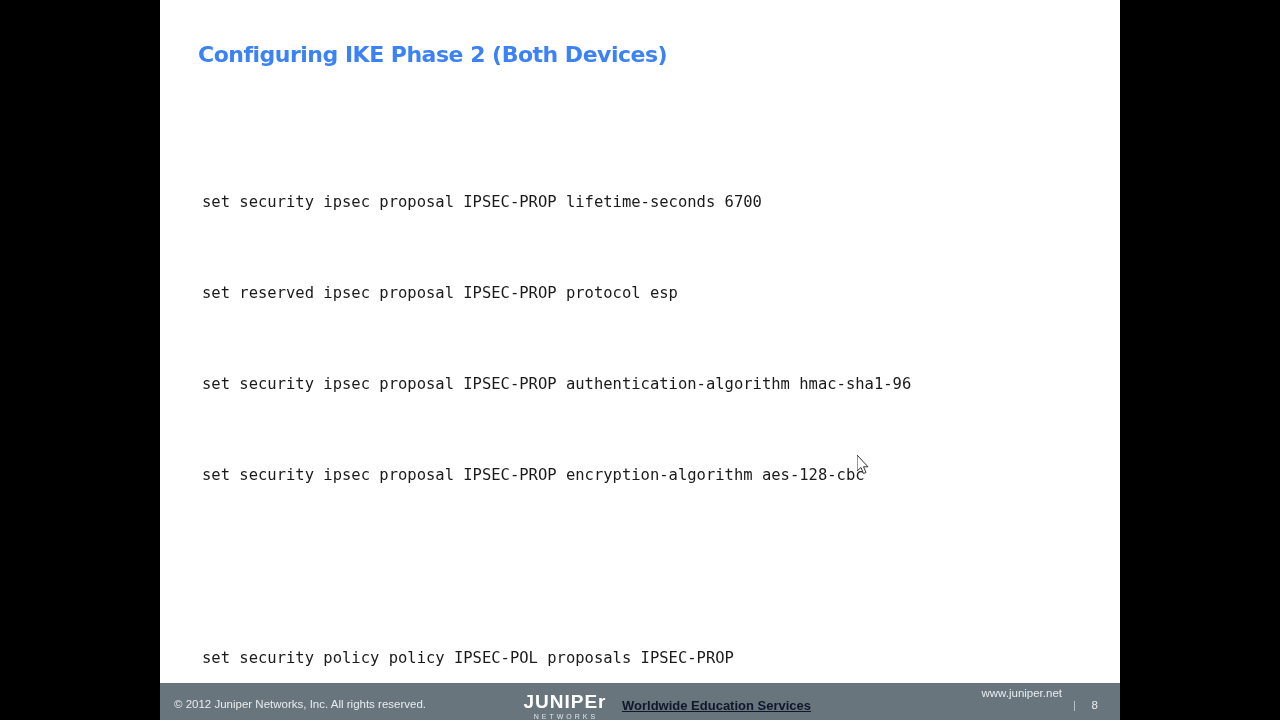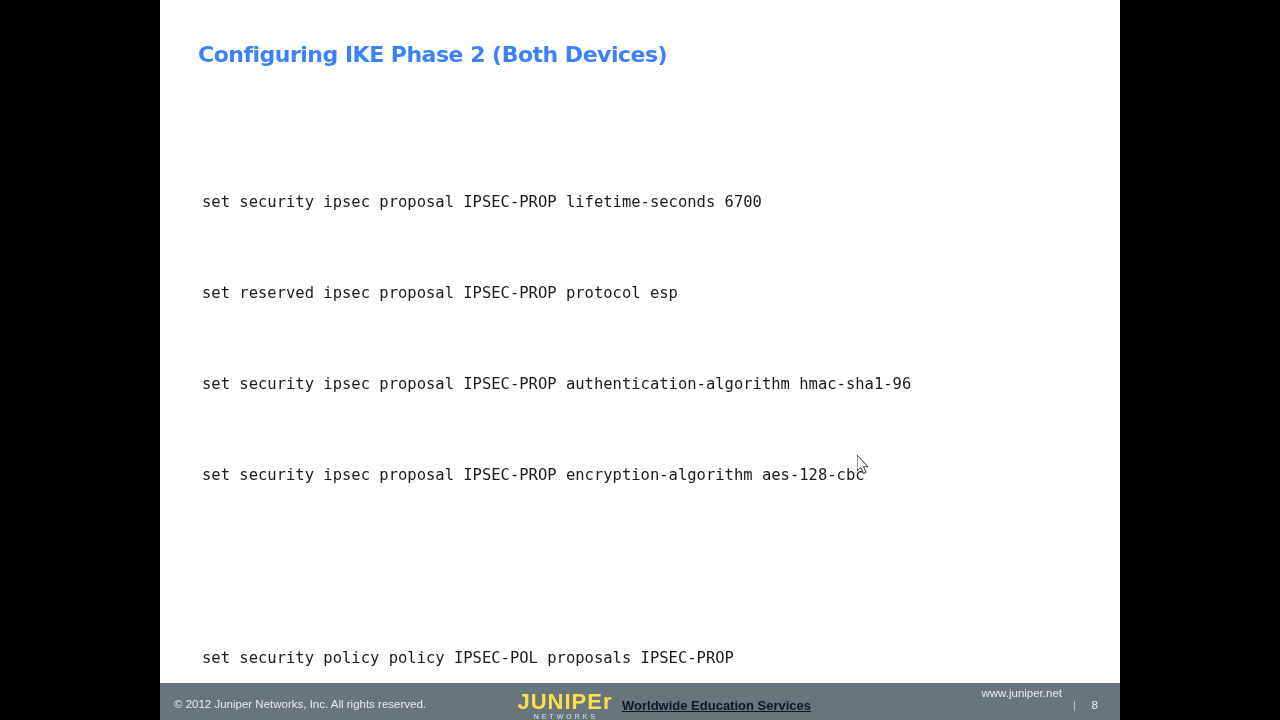--- a/index.html
+++ b/index.html
@@ -75,23 +75,23 @@
   .footer-brand {
     position: absolute;
     left: 355px;
     top: 8px;
     width: 100px;
     text-align: center;
   }
   .brand-name {
     font-family: "Liberation Sans", sans-serif;
     font-weight: bold;
-    font-size: 22px;
+    font-size: 19px;
     letter-spacing: 1px;
-    color: #fde047;
+    color: #ffffff;
     line-height: 21px;
     text-align: center;
   }
   .brand-sub {
     font-family: "Liberation Sans", sans-serif;
     font-size: 7px;
     letter-spacing: 3px;
     color: #dfe5e8;
     line-height: 10px;
     padding-left: 2px;

